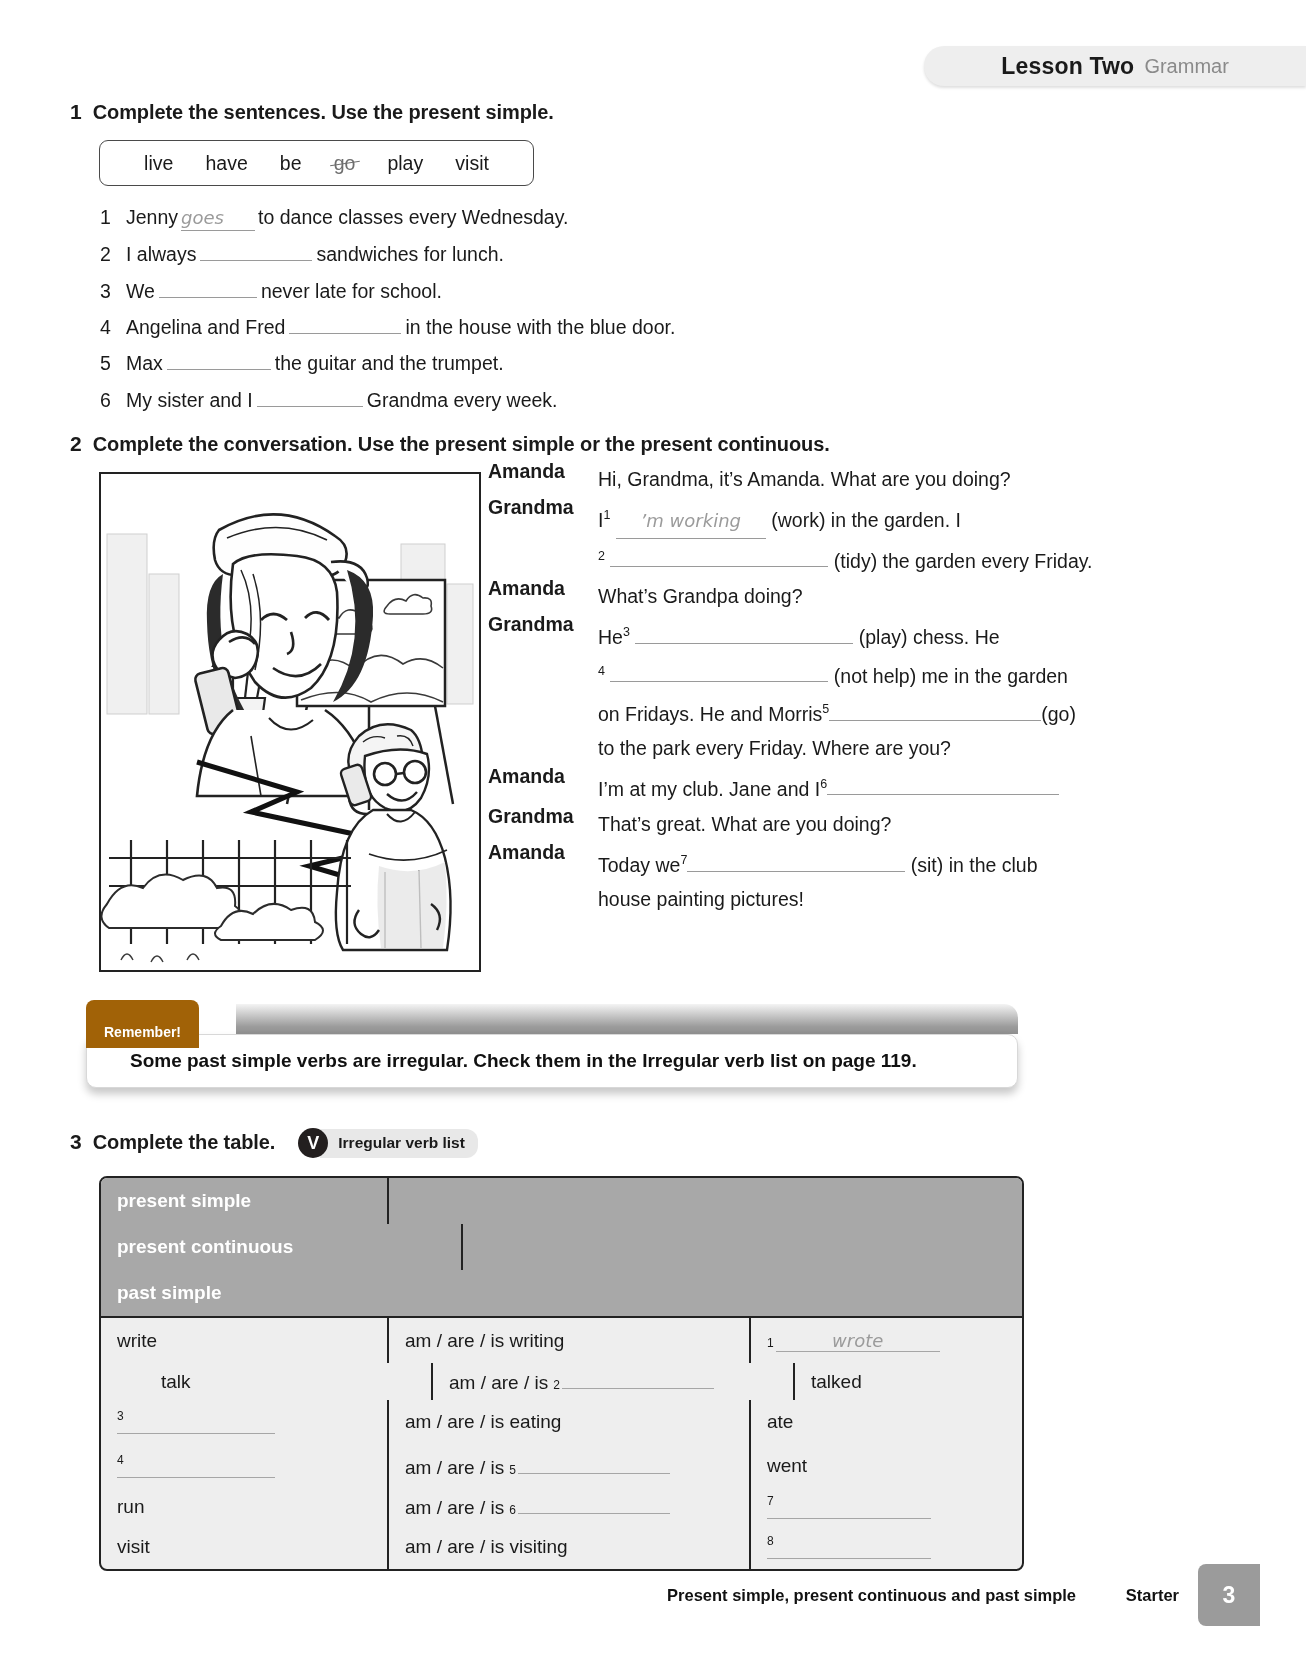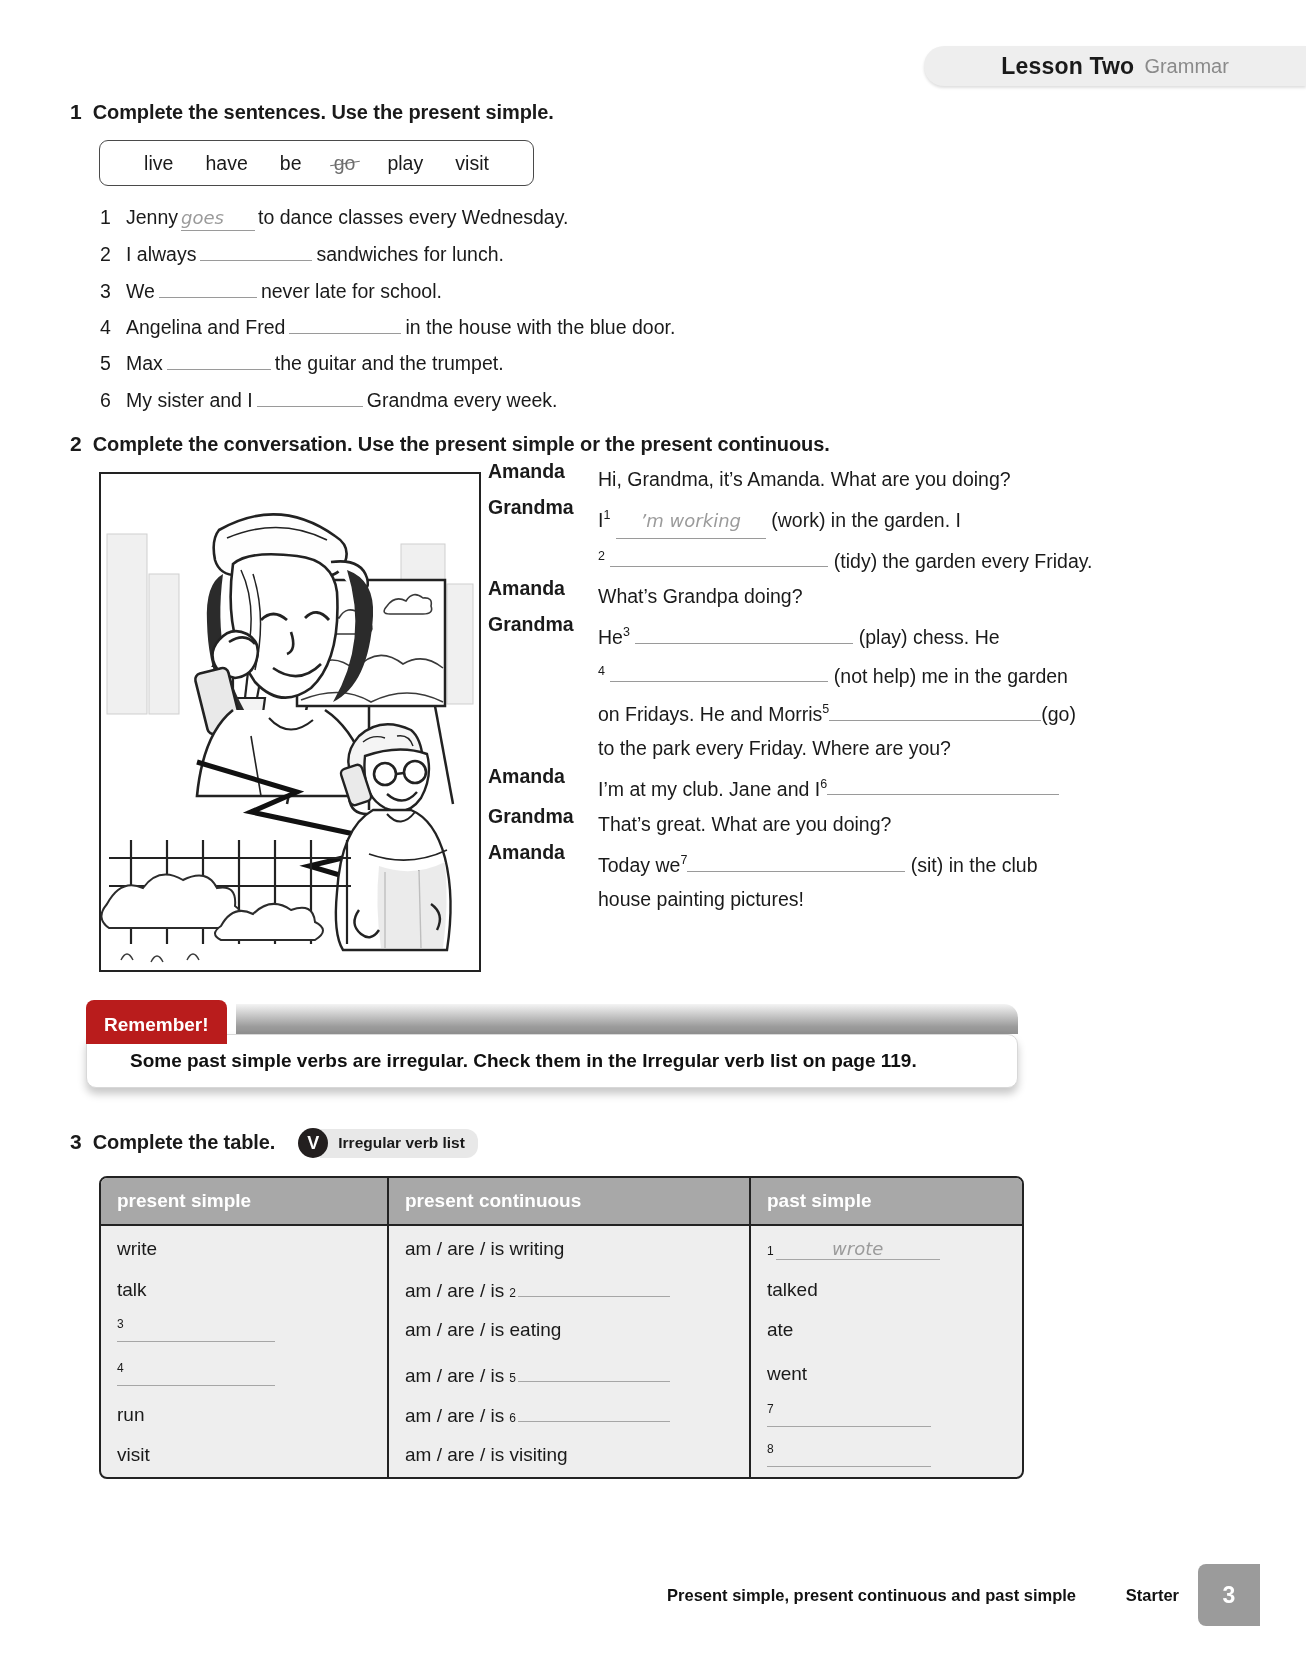--- a/index.html
+++ b/index.html
@@ -91,23 +91,23 @@
   .conv-ans {
     display: inline-block; border-bottom: 1.3px solid #9a9a9a;
     color: #9b9b9b; font-style: italic; text-align: center;
     font-family: "DejaVu Sans", sans-serif; font-size: 18px;
   }
 
   
   .remember-wrap { position: absolute; left: 86px; top: 1000px; width: 932px; }
   .remember-tab {
     position: absolute; left: 0; top: 0;
-    background: #b91c1c; color: #fff;
-    font-size: 19px; font-weight: bold;
-    padding: 14px 18px 8px 18px;
+    background: #a16207; color: #fff;
+    font-size: 14px; font-weight: bold;
+    padding: 24px 18px 8px 18px;
     border-radius: 8px 8px 0 0;
     z-index: 3;
   }
   .remember-grad {
     position: absolute; left: 150px; top: 4px; width: 782px; height: 30px;
     background: linear-gradient(to bottom, #f4f4f4 0%, #9c9c9c 75%, #8f8f8f 100%);
     border-radius: 0 14px 0 0;
     z-index: 1;
   }
   .remember-body {
@@ -138,21 +138,21 @@
     margin-left: -8px; z-index: 1;
   }
 
   
   .tbl {
     position: absolute; left: 99px; top: 1176px;
     width: 925px;
     border: 2.2px solid #222; border-radius: 8px;
     overflow: hidden; background: #eeeeee;
   }
-  .tbl-row { display: flex; }
+  .tbl-row { display: flex; flex-direction: column; }
   .tbl-head { background: #a8a8a8; }
   .tbl-head .cell { color: #ffffff; font-weight: bold; font-size: 19px; padding: 12px 16px; }
   .cell { font-size: 19px; padding: 6px 16px; }
   .c1 { width: 288px; flex: none; border-right: 2.2px solid #222; }
   .c2 { width: 362px; flex: none; border-right: 2.2px solid #222; }
   .c3 { flex: 1; }
   .tbl-head .c1, .tbl-head .c2 { border-right: 2.2px solid #222; }
   .tbl-body { border-top: 2.2px solid #222; }
   .body-row { display: flex; align-items: stretch; min-height: 36px; }
   .body-row .cell { display: flex; align-items: center; }
@@ -492,21 +492,21 @@
         <div class="cell c1">write</div>
         <div class="cell c2">am / are / is writing</div>
         <div class="cell c3">
           <span class="cell-inner">
             <span class="tsup">1</span>
             <span class="tans" style="width:164px;">wrote</span>
           </span>
         </div>
       </div>
 
-      <div class="body-row" style="height:37px;">
+      <div class="body-row" style="height:37px;padding-left:44px;">
         <div class="cell c1">talk</div>
         <div class="cell c2">
           <span class="cell-inner">
             <span>am / are / is</span>
             <span class="tsup" style="margin-left:5px;">2</span>
             <span class="tblank" style="width:152px;height:20px;"></span>
           </span>
         </div>
         <div class="cell c3">talked</div>
       </div>

